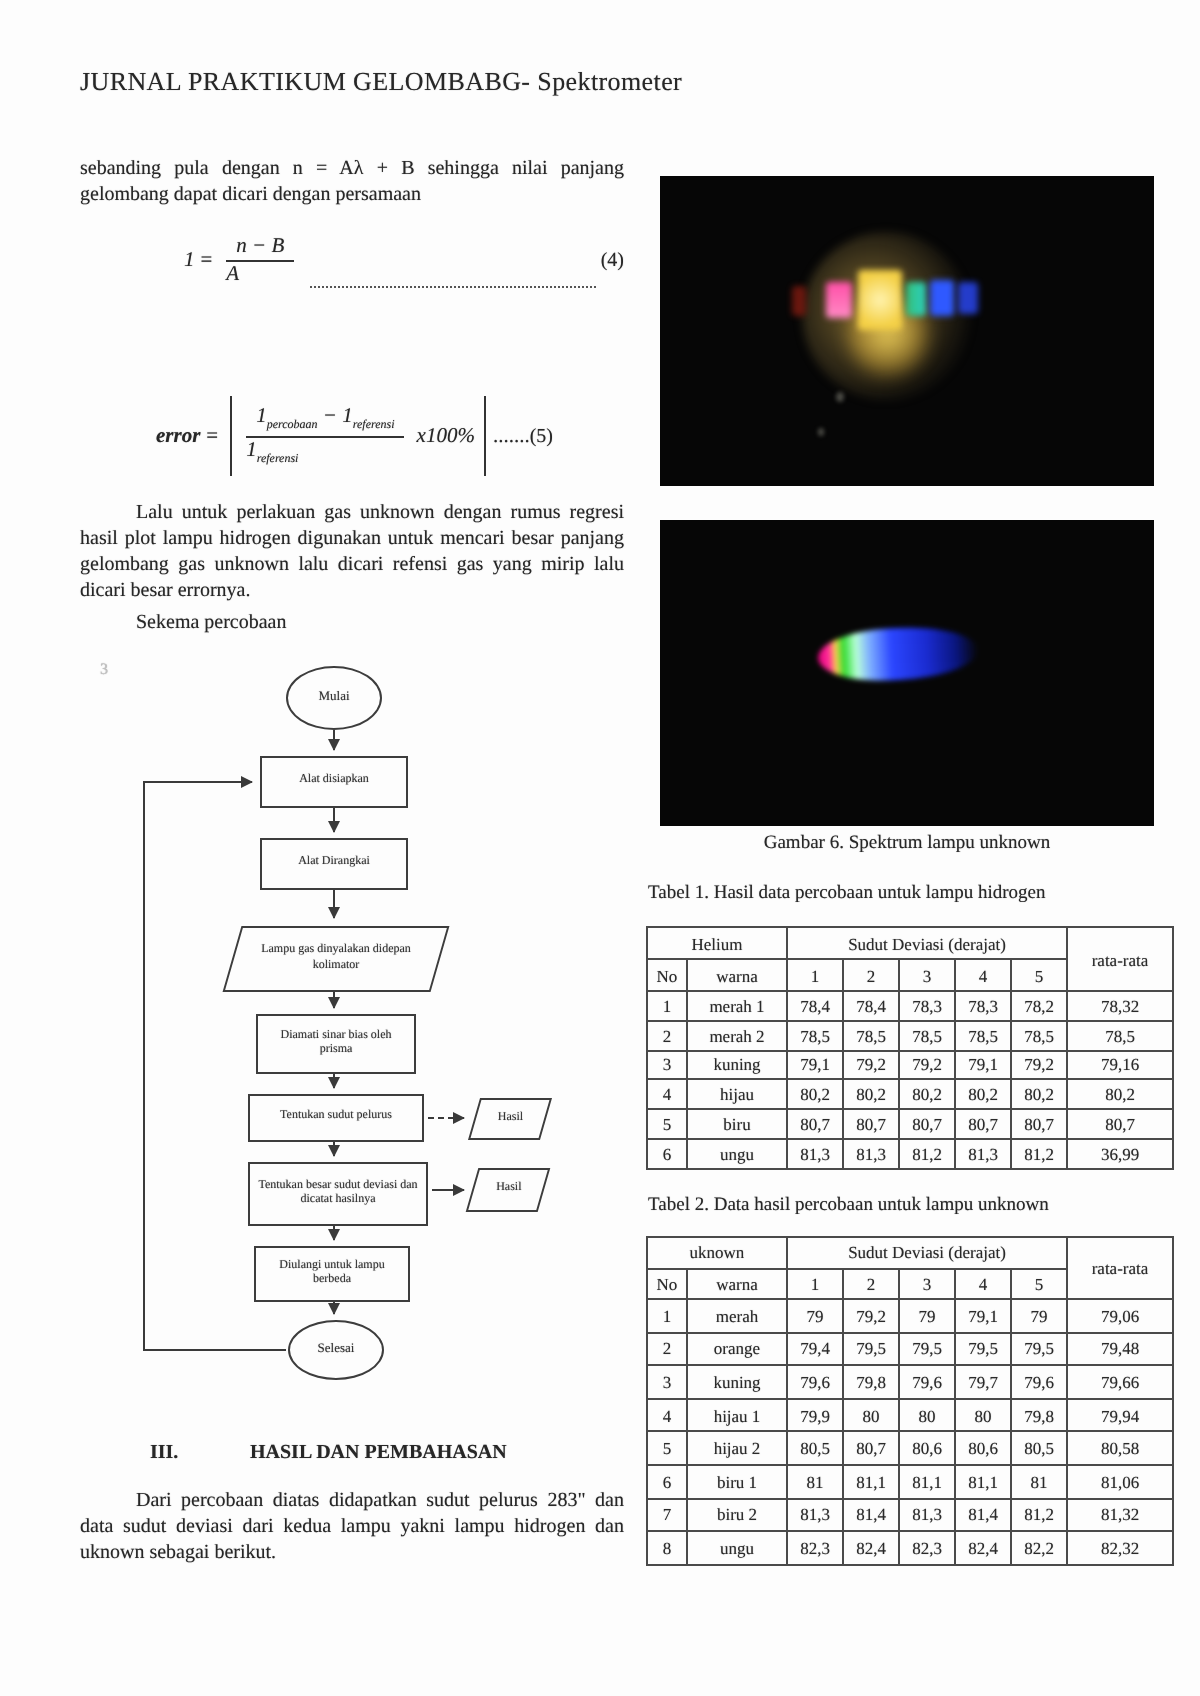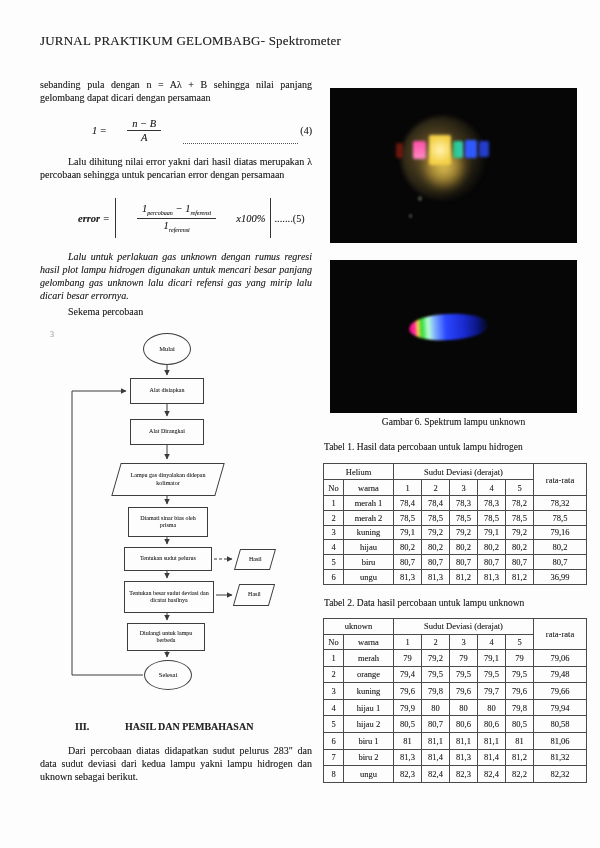--- a/index.html
+++ b/index.html
@@ -6,21 +6,21 @@
   .page{position:relative;width:600px;height:848px;background:#fdfdfd;overflow:hidden;
         font-family:"Liberation Serif", serif;color:#272727;
         text-shadow:0 0 .5px rgba(70,70,70,.55);}
   
   .doc-title{position:absolute;left:40px;top:33px;font-size:13px;letter-spacing:.2px;}
   .para{position:absolute;left:40px;width:272px;font-size:10px;line-height:13px;text-align:justify;}
   .indent{text-indent:28px;}
   
   .eq{position:absolute;left:40px;width:272px;display:flex;align-items:center;font-size:10.5px;}
   .eq .var{font-style:italic;}
-  .frac{display:inline-flex;flex-direction:column;align-items:center;margin:0 18px;font-style:italic;}
+  .frac{display:inline-flex;flex-direction:column;align-items:flex-start;margin:0 4px;font-style:italic;}
   .frac .num{padding:0 5px 1px;border-bottom:1px solid #333;}
   .frac .den{padding-top:1px;}
   .leader{flex:1;border-bottom:1px dotted #555;height:1px;margin:0 2px 0 4px;align-self:flex-end;transform:translateY(-3px);}
   .absbar{width:1px;background:#333;align-self:stretch;margin:0 3px;}
   sub{font-size:6px;font-style:italic;}
   .eq5wrap{display:flex;align-items:center;}
   .eqnum{font-size:10px;}
   .schema-heading{position:absolute;left:68px;top:306px;font-size:10px;}
   .stray{position:absolute;left:50px;top:330px;font-size:8px;color:#c2c2c2;}
   
@@ -70,39 +70,38 @@
     <span style="margin-left:52px;" class="var">1</span>
     <span style="margin:0 3px;">=</span>
     <span class="frac">
       <span class="num">n − B</span>
       <span class="den">A</span>
     </span>
     <span class="leader"></span>
     <span class="eqnum">(4)</span>
   </div>
 
-  <div class="para indent" style="top:155px;">Lalu dihitung nilai error yakni dari hasil diatas merupakan λ percobaan sehingga untuk pencarian error dengan persamaan</div>
 
   <div class="eq" style="top:198px;height:40px;">
     <span style="margin-left:38px;font-weight:bold;" class="var">error</span>
     <span style="margin:0 3px;">=</span>
     <span class="eq5wrap" style="align-self:stretch;">
       <span class="absbar"></span>
       <span class="frac">
         <span class="num"><span>1</span><sub>percobaan</sub> <span>−</span> <span>1</span><sub>referensi</sub></span>
         <span class="den"><span>1</span><sub>referensi</sub></span>
       </span>
       <span class="var" style="margin:0 2px;">x100%</span>
       <span class="absbar"></span>
     </span>
     <span>.......</span>
     <span class="eqnum">(5)</span>
   </div>
 
-  <div class="para indent" style="top:250px;font-style:italic;">Lalu untuk perlakuan gas unknown dengan rumus regresi hasil plot lampu hidrogen digunakan untuk mencari besar panjang gelombang gas unknown lalu dicari refensi gas yang mirip lalu dicari besar errornya.</div>
+  <div class="para indent" style="top:250px;">Lalu untuk perlakuan gas unknown dengan rumus regresi hasil plot lampu hidrogen digunakan untuk mencari besar panjang gelombang gas unknown lalu dicari refensi gas yang mirip lalu dicari besar errornya.</div>
 
   <div class="schema-heading">Sekema percobaan</div>
   <div class="stray">3</div>
 
   <svg class="connectors" width="600" height="848">
     <defs>
       <marker id="ah" markerWidth="7" markerHeight="7" refX="5.5" refY="3" orient="auto">
         <path d="M0,0 L6,3 L0,6 z" fill="#3a3a3a"></path>
       </marker>
     </defs>

